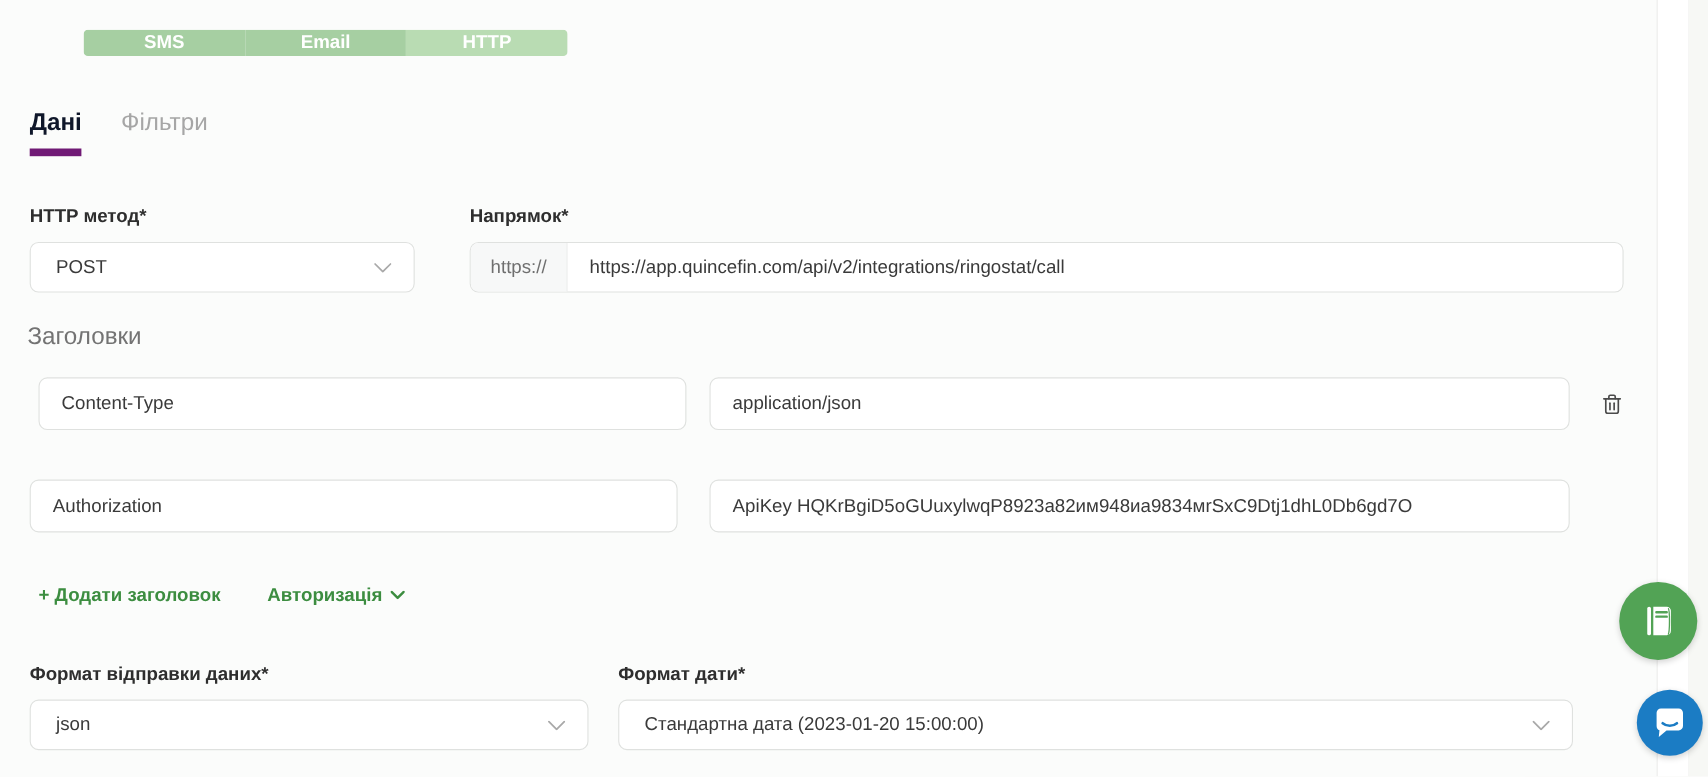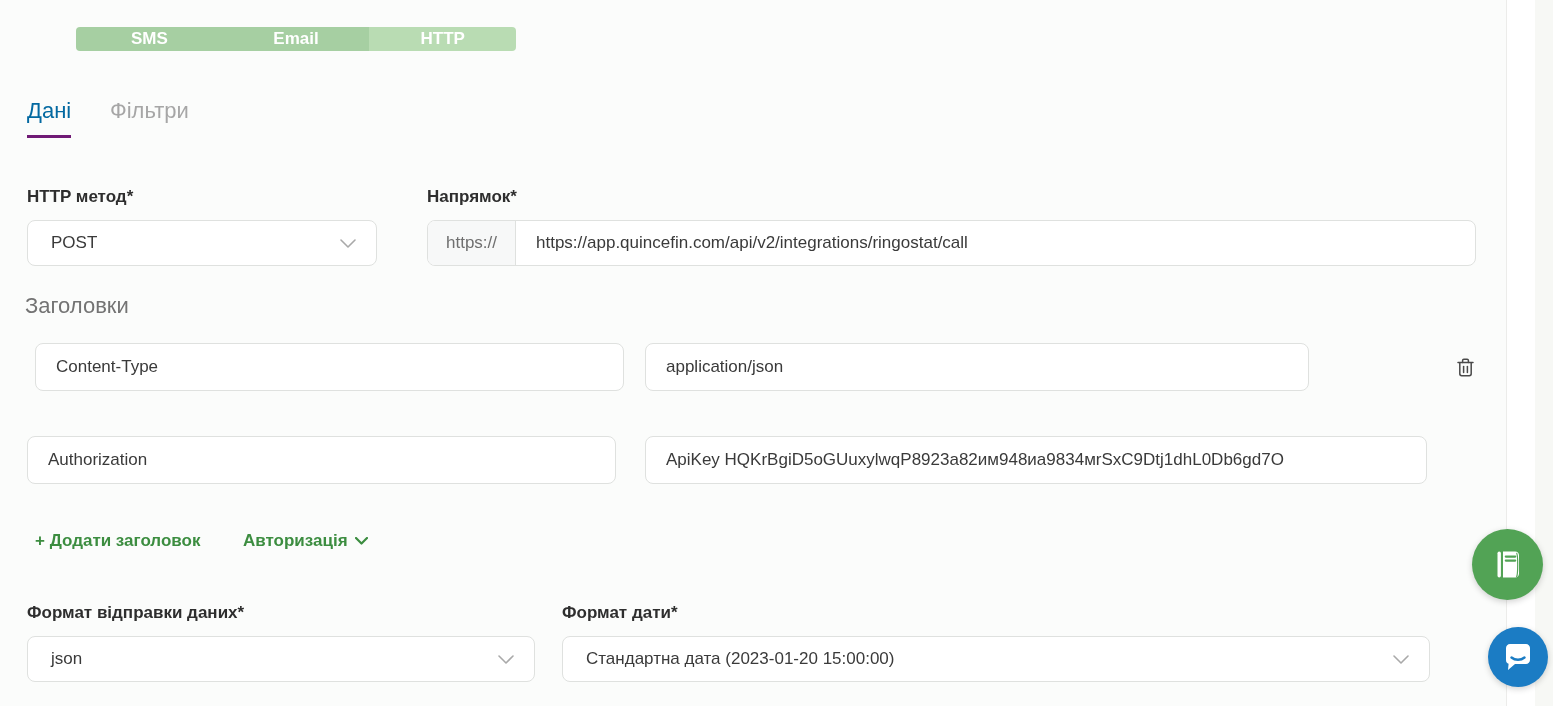--- a/index.html
+++ b/index.html
@@ -34,21 +34,21 @@
     color: #ffffff; font-weight: 700; font-size: 17px; cursor: pointer;
   }
   .seg-dark  { background: #a6cfa2; }
   .seg-light { background: #b9dcb3; }
 
   
   .subtab {
     position: absolute; top: 98px; font-size: 22px; cursor: pointer;
     padding-bottom: 11px;
   }
-  .subtab.active { color: #0369a1; font-weight: 400; border-bottom: 3px solid #701a75; }
+  .subtab.active { color: #0f172a; font-weight: 700; border-bottom: 7px solid #701a75; }
   .subtab.inactive { color: #a6a6a6; font-weight: 400; }
 
   .flabel { position: absolute; font-size: 17px; font-weight: 700; color: #2e2e2e; }
   .sect-title { position: absolute; font-size: 22px; color: #737373; }
 
   .field {
     position: absolute; box-sizing: border-box; height: 46px;
     background: #ffffff; border: 1px solid #dfe1df; border-radius: 8px;
     display: flex; align-items: center; font-size: 17px; color: #3a3a3a;
   }
@@ -117,21 +117,21 @@
   <div class="field" style="left:427px; top:220px; width:1049px; padding:0;">
     <span class="prefix">https://</span>
     <input class="txt" type="text" value="https://app.quincefin.com/api/v2/integrations/ringostat/call" style="">
   </div>
 
   <div class="sect-title" style="left:25px; top:293px;">Заголовки</div>
 
   <div class="field tall" style="left:35px; top:343px; width:589px; padding:0;">
     <input class="txt" type="text" value="Content-Type" style="">
   </div>
-  <div class="field tall" style="left:645px; top:343px; width:664px; padding:0;">
+  <div class="field tall" style="left:645px; top:343px; width:782px; padding:0;">
     <input class="txt" type="text" value="application/json" style="">
   </div>
   <button class="iconbtn" style="left:1449px; top:351px;">
     <svg width="17" height="19" viewBox="0 0 17 19" fill="none" stroke="#4a4a4a" stroke-width="1.5" stroke-linecap="round" stroke-linejoin="round">
       <path d="M1 4.6h15"></path>
       <path d="M5.6 4.4V2.6c0-.7.6-1.3 1.3-1.3h3.2c.7 0 1.3.6 1.3 1.3v1.8"></path>
       <path d="M2.8 4.8v11c0 1 .8 1.9 1.9 1.9h7.6c1 0 1.9-.8 1.9-1.9v-11"></path>
       <path d="M6.6 8.5v6"></path>
       <path d="M10.4 8.5v6"></path>
     </svg>

